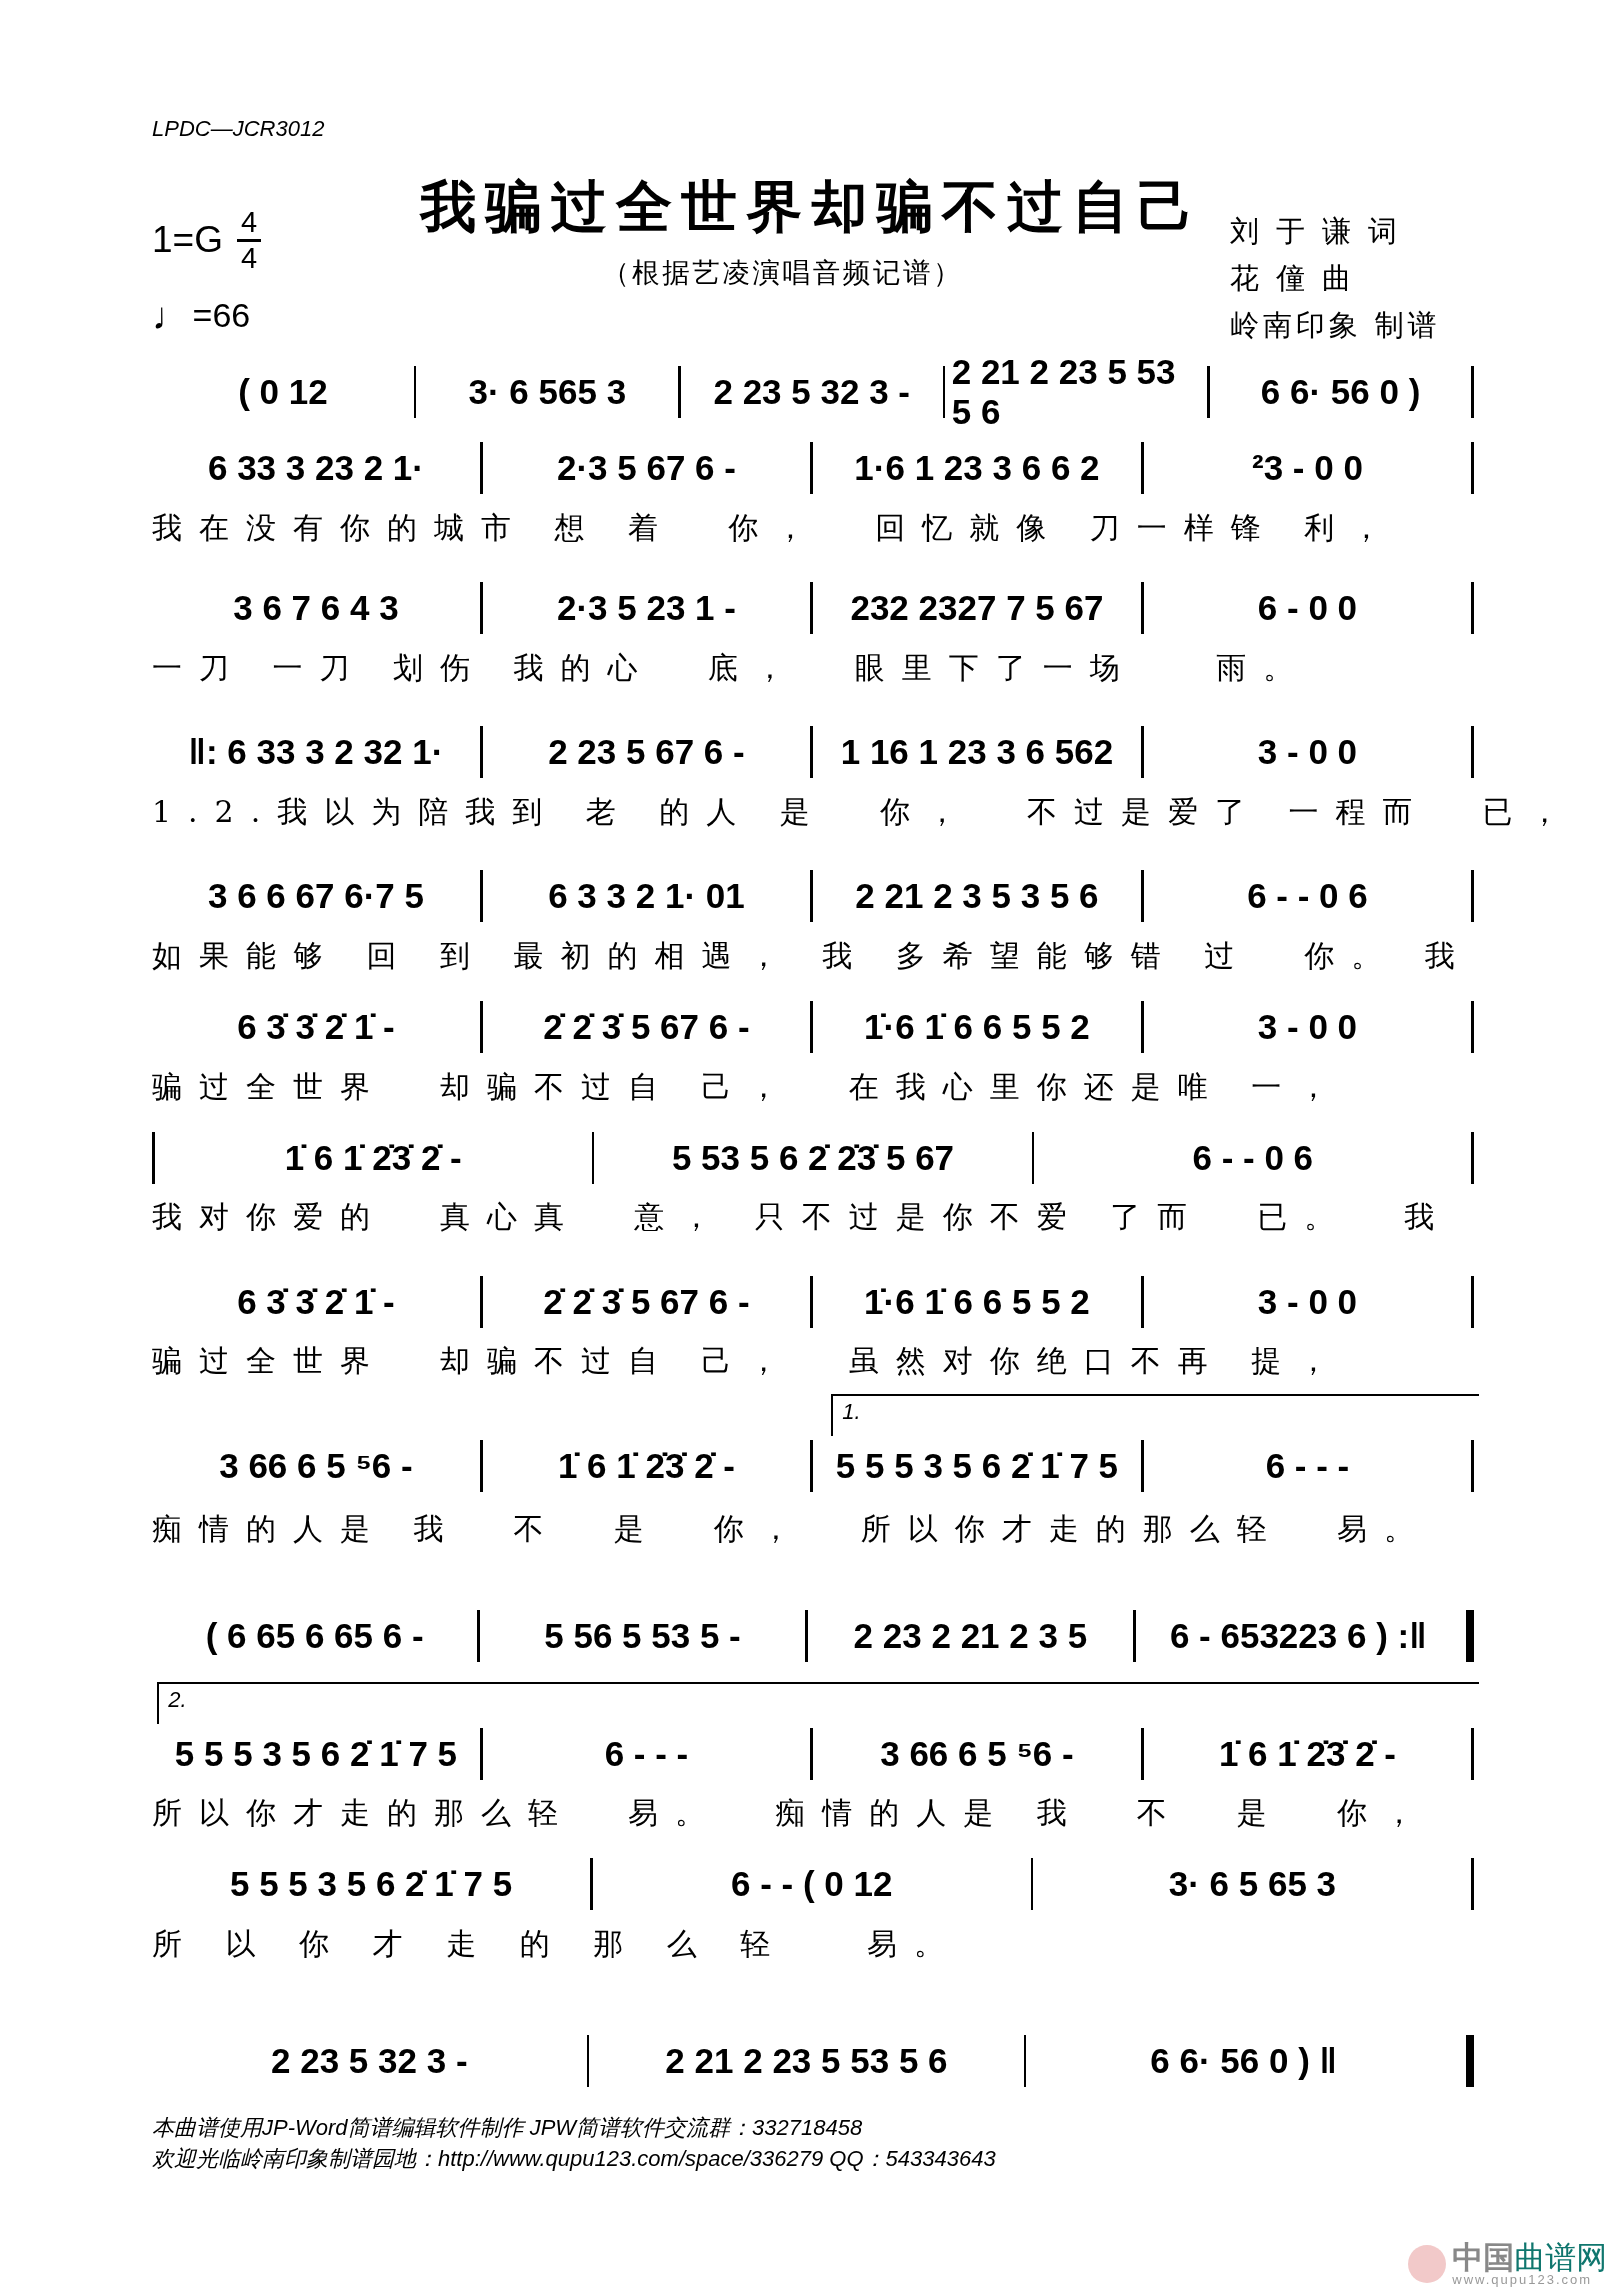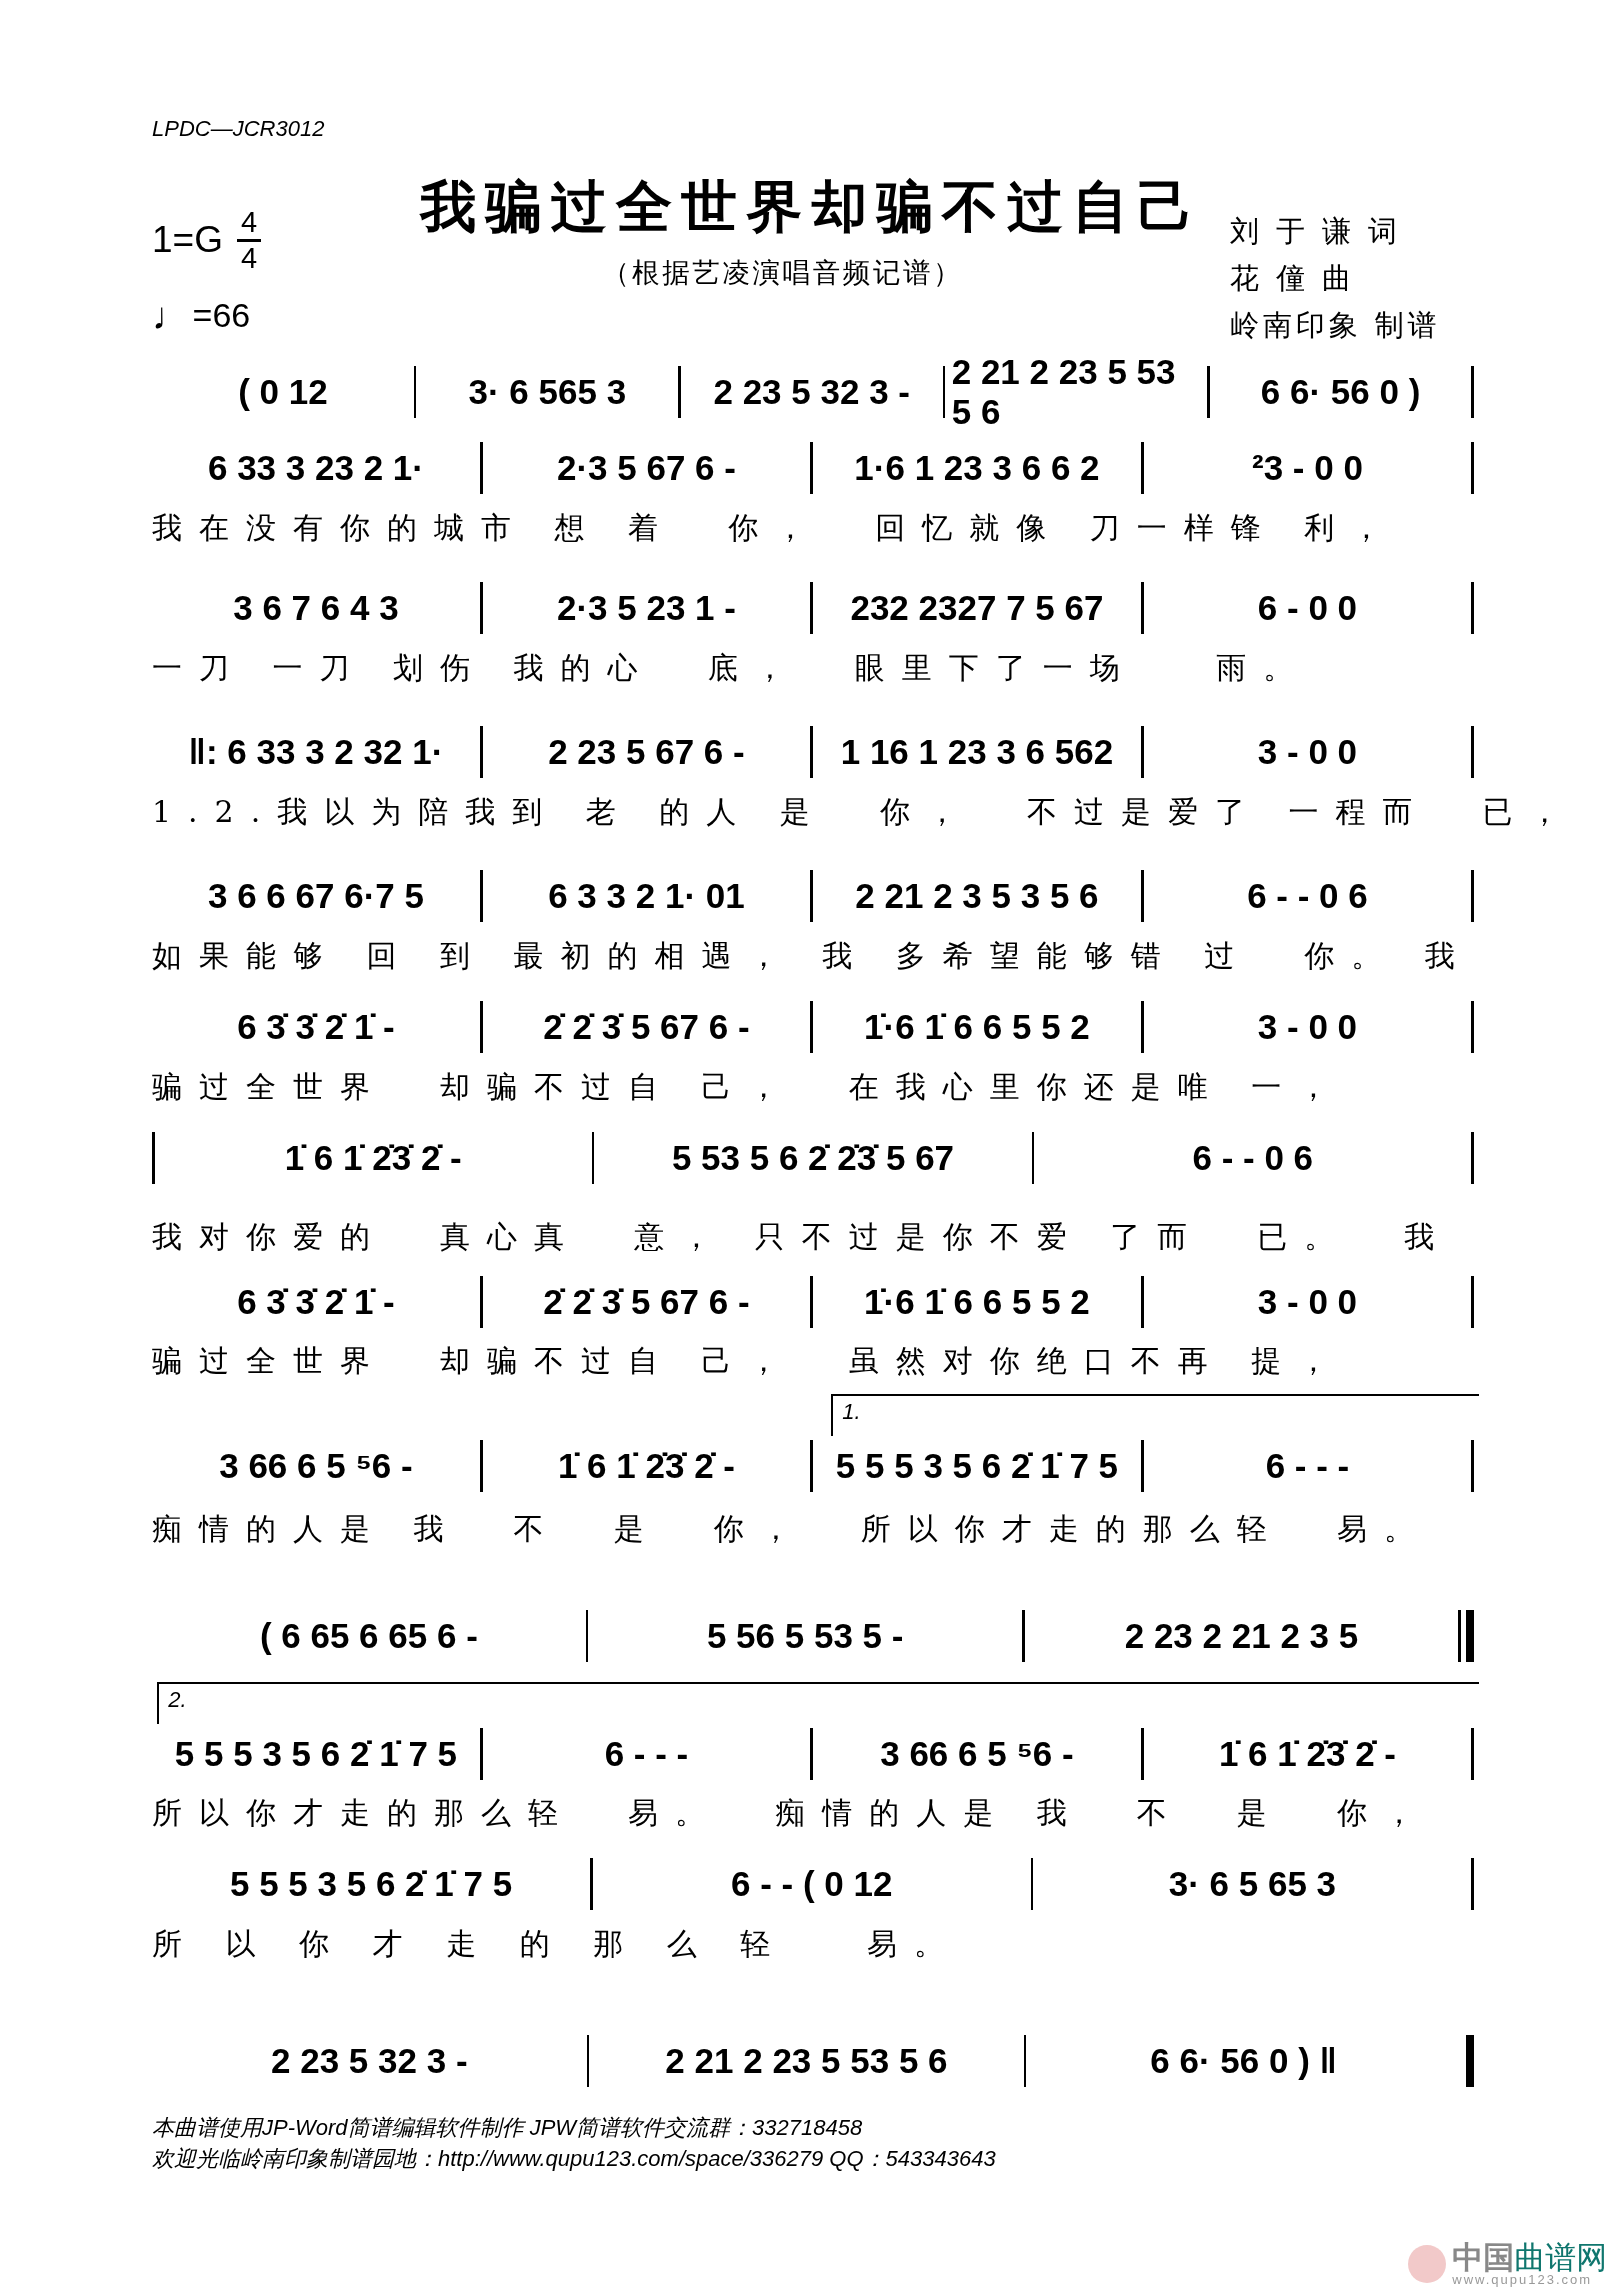--- a/index.html
+++ b/index.html
@@ -130,21 +130,21 @@
     <div class="lyr" style="top: 1067px;">骗过全世界  却骗不过自 己，  在我心里你还是唯 一，</div>
     <div class="row" style="top: 1132px;">
       <div class="bar"></div>
       <div class="m">1̇ 6 1̇ 2̇3̇ 2̇ -</div>
       <div class="bar"></div>
       <div class="m">5 53 5 6 2̇ 2̇3̇ 5 67</div>
       <div class="bar"></div>
       <div class="m">6 - - 0 6</div>
       <div class="bar"></div>
     </div>
-    <div class="lyr" style="top: 1197px; margin-top: 20px;">我对你爱的  真心真  意， 只不过是你不爱 了而  已。  我</div>
+    <div class="lyr" style="top: 1197px;">我对你爱的  真心真  意， 只不过是你不爱 了而  已。  我</div>
     <div class="row" style="top: 1276px;">
       <div class="m">6 3̇ 3̇ 2̇ 1̇ -</div>
       <div class="bar"></div>
       <div class="m">2̇ 2̇ 3̇ 5 67 6 -</div>
       <div class="bar"></div>
       <div class="m">1̇·6 1̇ 6 6 5 5 2</div>
       <div class="bar"></div>
       <div class="m">3 - 0 0</div>
       <div class="bar"></div>
     </div>
@@ -161,20 +161,21 @@
       <div class="bar"></div>
     </div>
     <div class="lyr" style="top: 1509px;">痴情的人是 我  不  是  你，  所以你才走的那么轻  易。</div>
     <div class="row" style="top: 1610px;">
       <div class="m">( 6 65 6 65 6 -</div>
       <div class="bar"></div>
       <div class="m">5 56 5 53 5 -</div>
       <div class="bar"></div>
       <div class="m">2 23 2 21 2 3 5</div>
       <div class="bar"></div>
+      <div class="m">6 - 653223 6 ) :‖</div>
       <div class="bar final"></div>
     </div>
     <div class="volta" style="left: 157px; width: 1302px; top: 1682px;">2.</div>
     <div class="row" style="top: 1728px;">
       <div class="m">5 5 5 3 5 6 2̇ 1̇ 7 5</div>
       <div class="bar"></div>
       <div class="m">6 - - -</div>
       <div class="bar"></div>
       <div class="m">3 66 6 5 ⁵6 -</div>
       <div class="bar"></div>

